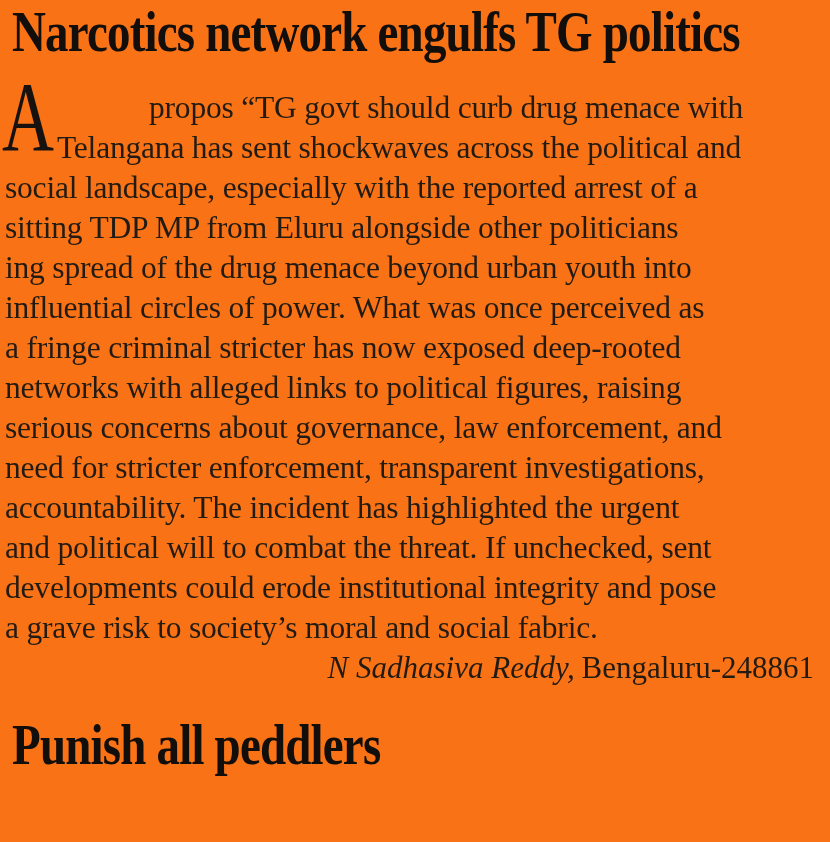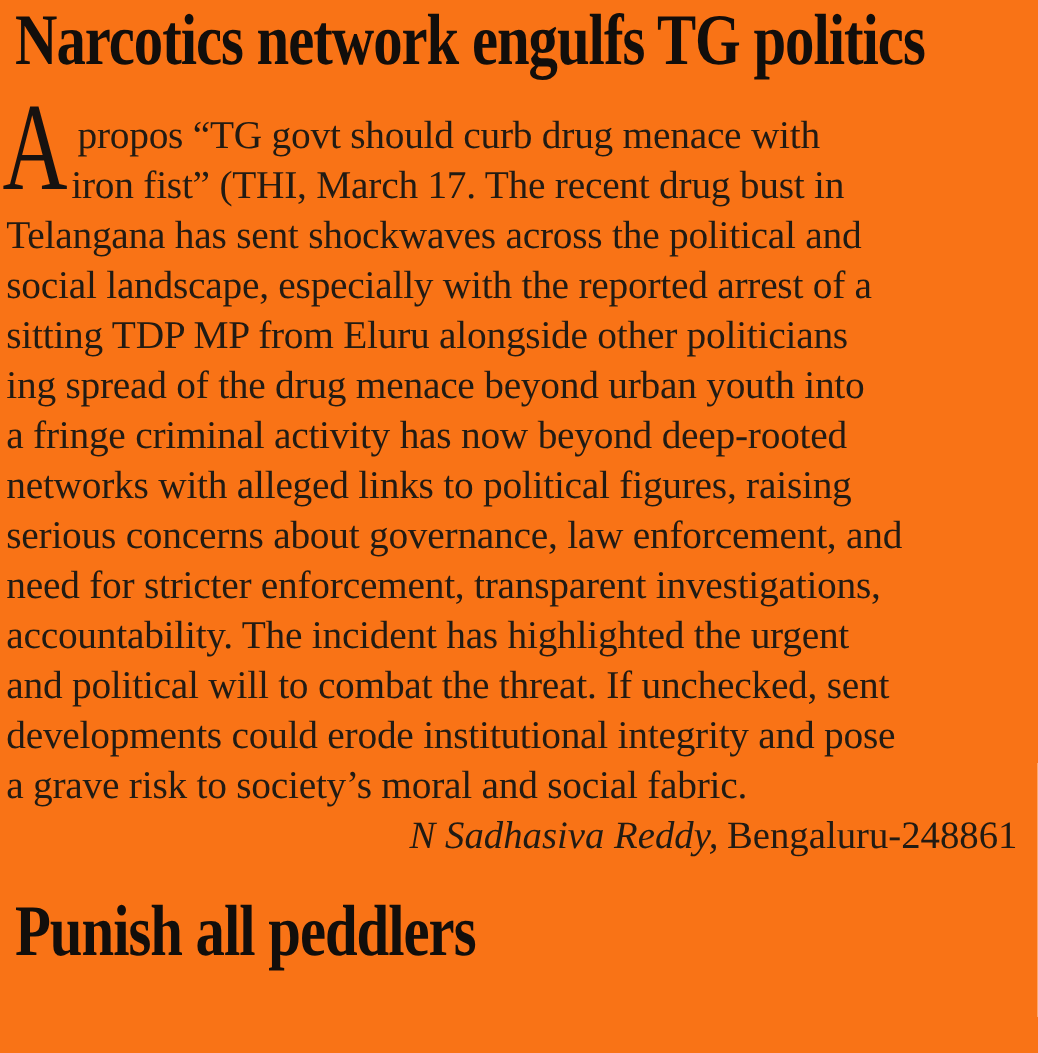--- a/index.html
+++ b/index.html
@@ -48,21 +48,21 @@
     transform: scaleX(0.72);
     transform-origin: 0 0;
   }
   .body-line {
     height: 40px;
     line-height: 40px;
     font-size: 31.5px;
     white-space: nowrap;
     letter-spacing: -0.2px;
   }
-  .body-line:nth-child(1) { padding-left: 57px; }
+  .body-line:nth-child(1) { padding-left: 57px; text-align: center; }
   .body-line:nth-child(2) { padding-left: 52px; }
   .signature-line {
     height: 40px;
     line-height: 40px;
     font-size: 31px;
     text-align: right;
     padding-right: 16px;
     white-space: nowrap;
   }
   .signature-author {
@@ -77,26 +77,26 @@
 <div class="page">
 
   <article>
     <h1 class="headline headline-1">Narcotics network engulfs TG politics</h1>
 
     <div class="letter-body">
       <span class="dropcap">A</span>
 
       <div class="body-lines">
           <div class="body-line">propos “TG govt should curb drug menace with</div>
-          <div class="body-line">iron fist” (THI, March 17. The recent drug bust in</div>
           <div class="body-line">Telangana has sent shockwaves across the political and</div>
           <div class="body-line">social landscape, especially with the reported arrest of a</div>
           <div class="body-line">sitting TDP MP from Eluru alongside other politicians</div>
           <div class="body-line">ing spread of the drug menace beyond urban youth into</div>
-          <div class="body-line">a fringe criminal activity has now beyond deep-rooted</div>
+          <div class="body-line">influential circles of power. What was once perceived as</div>
+          <div class="body-line">a fringe criminal stricter has now exposed deep-rooted</div>
           <div class="body-line">networks with alleged links to political figures, raising</div>
           <div class="body-line">serious concerns about governance, law enforcement, and</div>
           <div class="body-line">need for stricter enforcement, transparent investigations,</div>
           <div class="body-line">accountability. The incident has highlighted the urgent</div>
           <div class="body-line">and political will to combat the threat. If unchecked, sent</div>
           <div class="body-line">developments could erode institutional integrity and pose</div>
           <div class="body-line">a grave risk to society’s moral and social fabric.</div>
         </div>
 
       <div class="signature-line">

